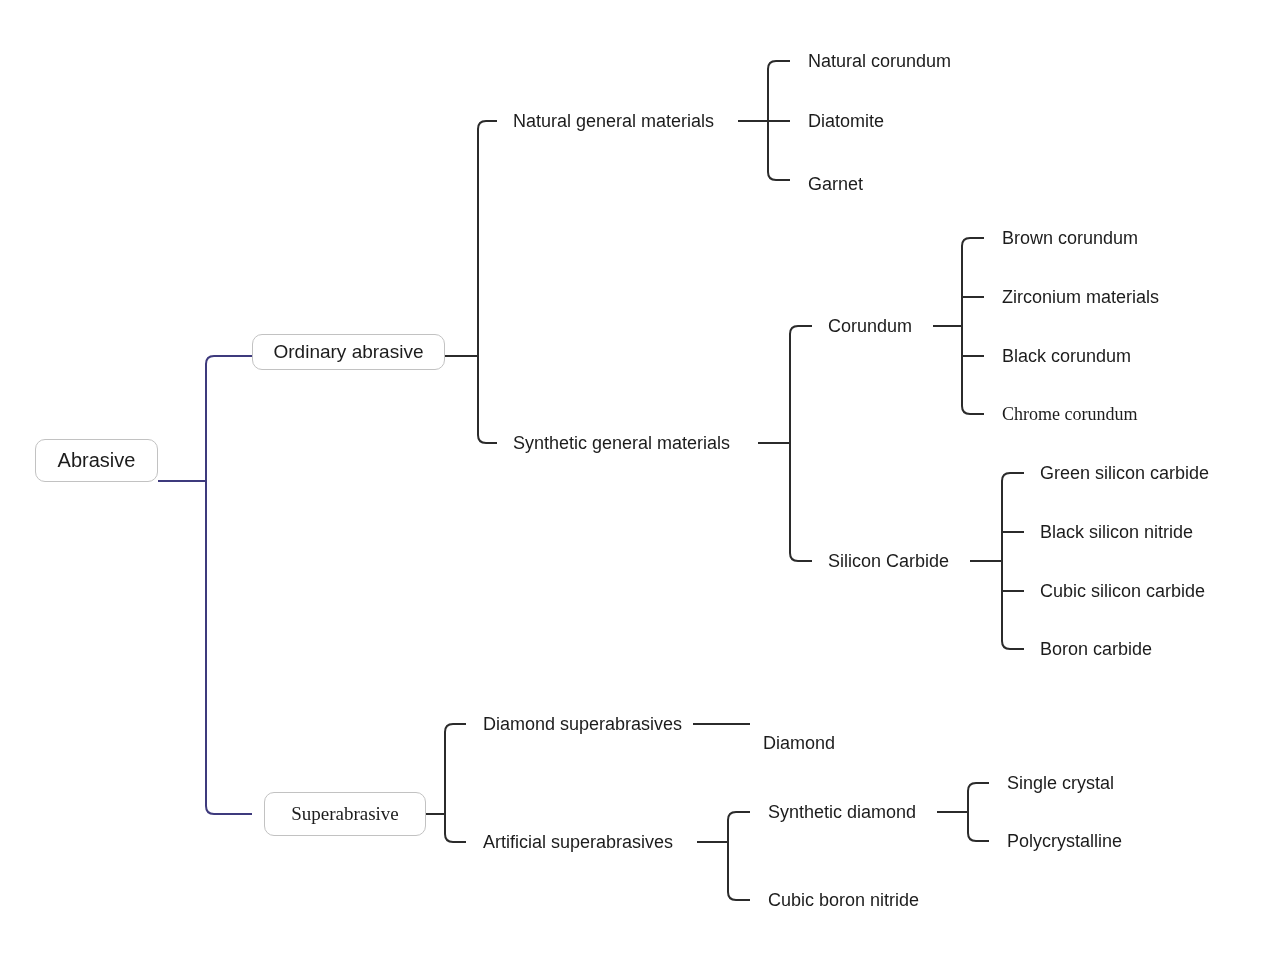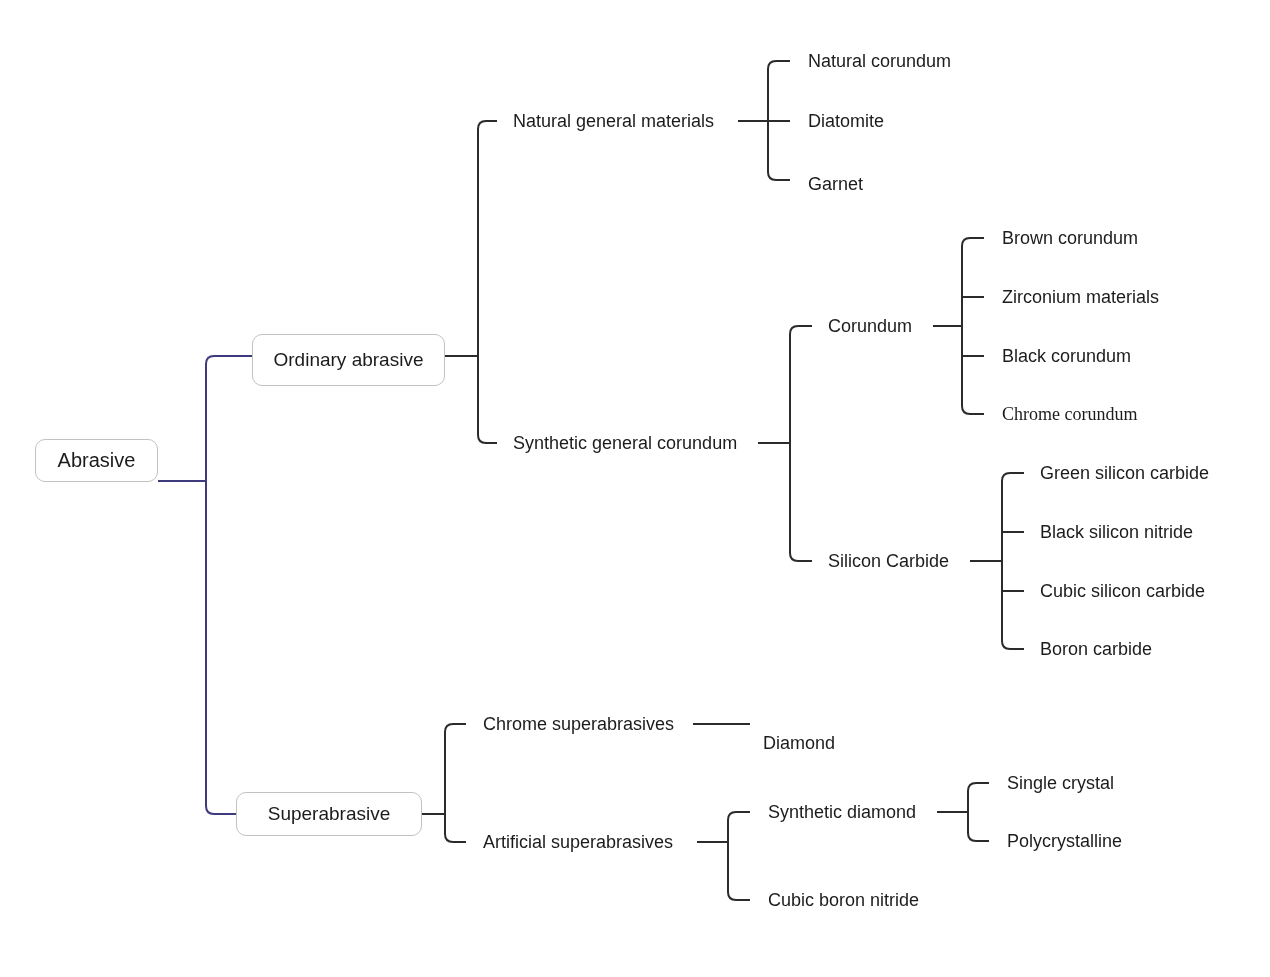--- a/index.html
+++ b/index.html
@@ -86,44 +86,44 @@
     <path class="link" d="M466 724 H453 Q445 724 445 732 V834 Q445 842 453 842 H466"></path>
     <path class="link" d="M693 724 H750"></path>
     <path class="link" d="M697 842 H728"></path>
     <path class="link" d="M750 812 H736 Q728 812 728 820 V892 Q728 900 736 900 H750"></path>
     <path class="link" d="M937 812 H968"></path>
     <path class="link" d="M989 783 H976 Q968 783 968 791 V833 Q968 841 976 841 H989"></path>
   </svg>
 
   <div class="node-box root" style="left:35px; top:439px; width:123px; height:43px;text-align:right;">Abrasive</div>
 
-  <div class="node-box" style="left:252px; top:334px; width:193px; height:52px;">Ordinary abrasive</div>
+  <div class="node-box" style="left:252px; top:334px; width:193px; height:36px;">Ordinary abrasive</div>
 
-  <div class="node-box" style="left:236px; top:792px; width:186px; height:44px;">Superabrasive</div>
+  <div class="node-box" style="left:264px; top:792px; width:162px; height:44px;font-family:Liberation Serif, serif;">Superabrasive</div>
 
   <div class="label" style="left:513px; top:121px;">Natural general materials</div>
   <div class="label" style="left:808px; top:61px;">Natural corundum</div>
   <div class="label" style="left:808px; top:121px;">Diatomite</div>
   <div class="label" style="left:808px; top:184px;">Garnet</div>
 
-  <div class="label" style="left:513px; top:443px;">Synthetic general corundum</div>
+  <div class="label" style="left:513px; top:443px;">Synthetic general materials</div>
 
   <div class="label" style="left:828px; top:326px;">Corundum</div>
   <div class="label" style="left:1002px; top:238px;text-align:right;">Brown corundum</div>
   <div class="label" style="left:1002px; top:297px;">Zirconium materials</div>
   <div class="label" style="left:1002px; top:356px;">Black corundum</div>
   <div class="label" style="left:1002px; top:414px;font-family:Liberation Serif, serif;">Chrome corundum</div>
 
   <div class="label" style="left:828px; top:561px;">Silicon Carbide</div>
   <div class="label" style="left:1040px; top:473px;">Green silicon carbide</div>
   <div class="label" style="left:1040px; top:532px;">Black silicon nitride</div>
   <div class="label" style="left:1040px; top:591px;">Cubic silicon carbide</div>
   <div class="label" style="left:1040px; top:649px;">Boron carbide</div>
 
-  <div class="label" style="left:483px; top:724px;">Chrome superabrasives</div>
+  <div class="label" style="left:483px; top:724px;">Diamond superabrasives</div>
   <div class="label" style="left:763px; top:724px;margin-top:19px;">Diamond</div>
 
   <div class="label" style="left:483px; top:842px;">Artificial superabrasives</div>
   <div class="label" style="left:768px; top:812px;">Synthetic diamond</div>
   <div class="label" style="left:1007px; top:783px;">Single crystal</div>
   <div class="label" style="left:1007px; top:841px;">Polycrystalline</div>
   <div class="label" style="left:768px; top:900px;">Cubic boron nitride</div>
 
 </div>
 

